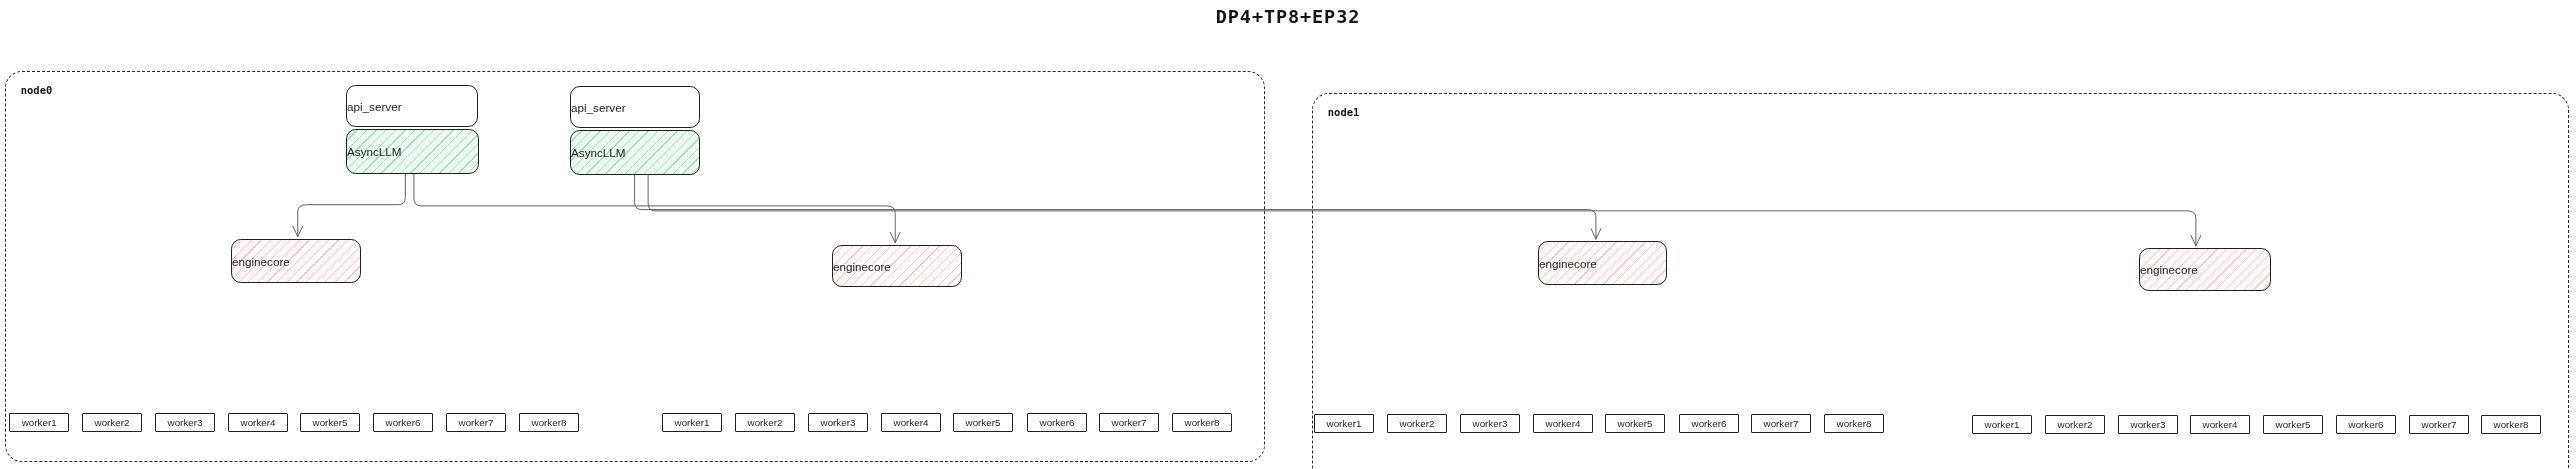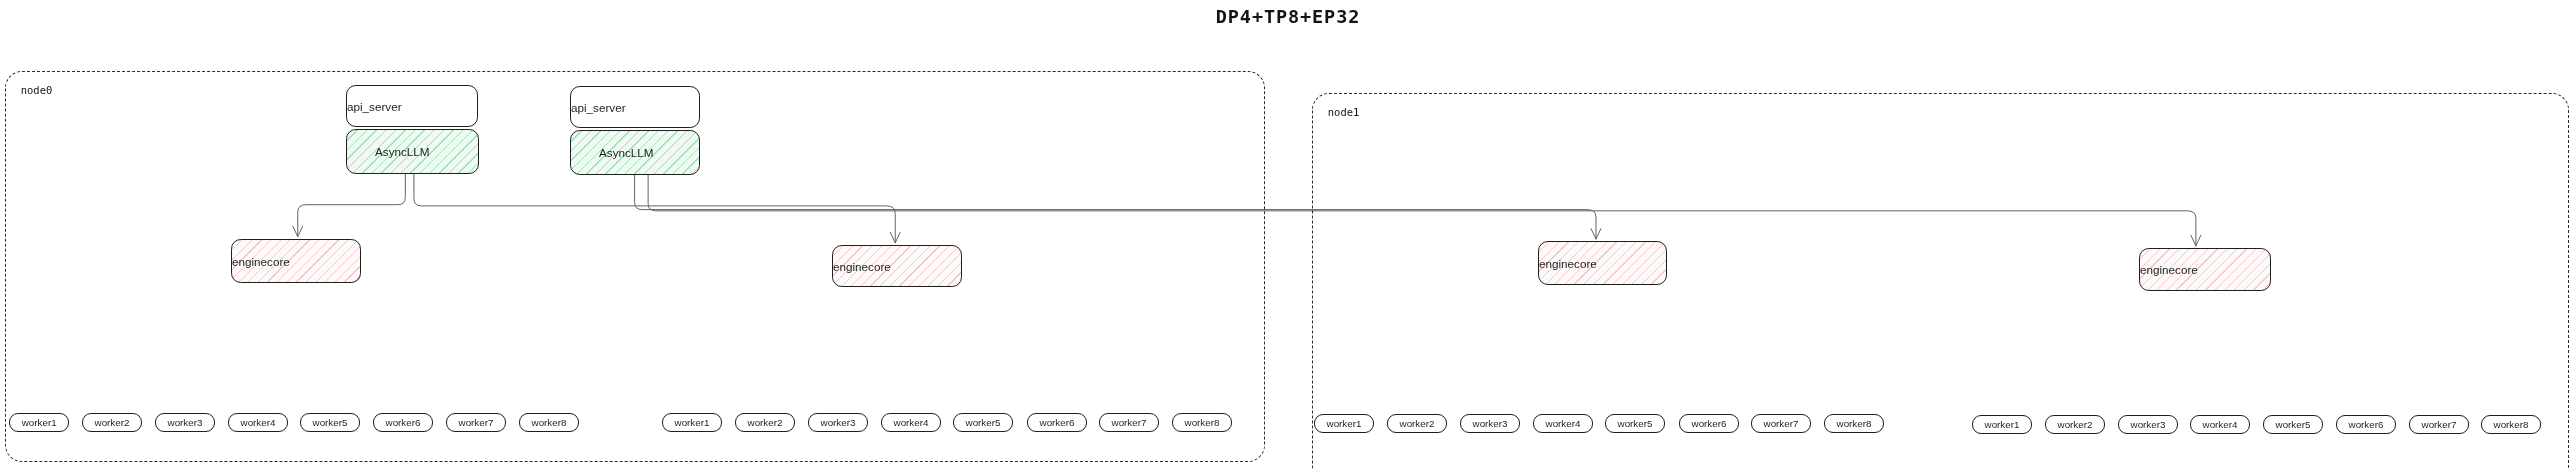--- a/index.html
+++ b/index.html
@@ -10,44 +10,43 @@
   .title{
     position:absolute;left:0;right:0;top:6.2px;text-align:center;
     font-family:"DejaVu Sans Mono",monospace;font-size:18.5px;font-weight:600;
     letter-spacing:0.9px;color:#141414;
   }
   .node{
     position:absolute;border:1.2px dashed #2b2b2b;border-radius:17px;background:transparent;
   }
   .node-label{
     position:absolute;left:14.8px;top:12.3px;
-    font-family:"DejaVu Sans Mono",monospace;font-size:10.5px;font-weight:400;color:#141414;
+    font-family:"DejaVu Sans Mono",monospace;font-size:10.5px;font-weight:700;color:#141414;
   }
   .box{
     position:absolute;box-sizing:border-box;border:1.4px solid #1e1e1e;
     display:flex;align-items:center;justify-content:flex-start;
     font-size:11.7px;background:#ffffff;
   }
   .stackbox{border-radius:9.8px;}
   .hatch-green{
     background-color:#effaf2;
     background-image:repeating-linear-gradient(135deg,
       rgba(82,196,120,0.50) 0px, rgba(82,196,120,0.50) 1px,
       transparent 1px, transparent 6.8px);
-    padding-left:28px;
   }
   .hatch-red{
     background-color:#fffafa;
     background-image:repeating-linear-gradient(135deg,
       rgba(224,73,73,0.30) 0px, rgba(224,73,73,0.30) 0.9px,
       transparent 0.9px, transparent 6.8px);
   }
   .enginecore{border-radius:9.8px;}
   .worker{
-    position:absolute;box-sizing:border-box;border:1.2px solid #1e1e1e;border-radius:9px;
+    position:absolute;box-sizing:border-box;border:1.2px solid #1e1e1e;border-radius:1px;
     width:60px;height:19px;display:flex;align-items:center;justify-content:center;
     font-size:9.8px;background:#ffffff;
   }
   svg.connectors{position:absolute;left:0;top:0;pointer-events:none;}
 </style>
 </head>
 <body>
 
 <div id="canvas">
 

